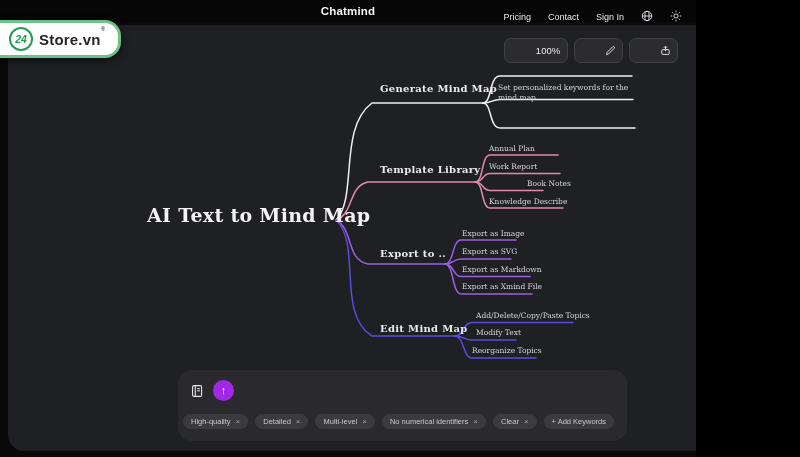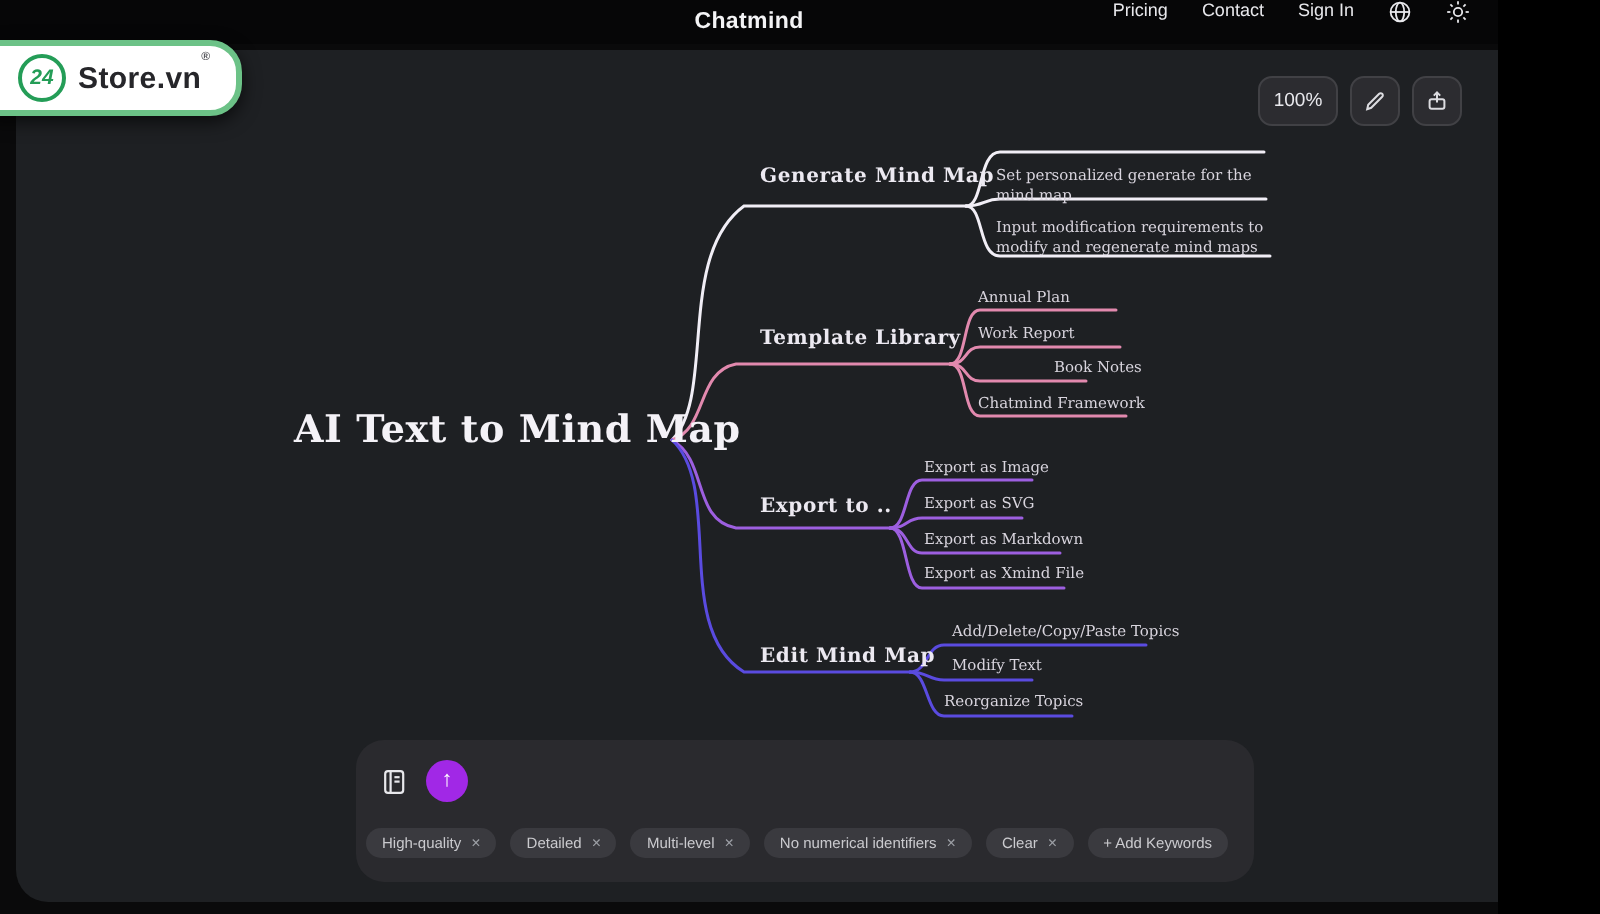--- a/index.html
+++ b/index.html
@@ -1,43 +1,43 @@
 <!DOCTYPE html>
 <html><head>
 <meta charset="utf-8">
 <style>
   html,body{margin:0;padding:0;background:#000;}
-  #app{position:relative;width:749px;height:457px;background:#0a0a0b;overflow:hidden;
+  #app{position:relative;width:696px;height:457px;background:#0a0a0b;overflow:hidden;
        font-family:"Liberation Sans",sans-serif;}
 
   
   .header{position:absolute;top:0;left:0;right:0;height:22px;background:#060607;}
   .brand{position:absolute;left:0;right:0;top:0;height:22px;line-height:22px;text-align:center;
          font-weight:bold;font-size:11.5px;color:#f3f3f5;letter-spacing:.2px;}
-  .nav{position:absolute;right:14px;top:0;height:22px;display:flex;align-items:flex-start;gap:17px;z-index:3;}
+  .nav{position:absolute;right:14px;top:0;height:22px;display:flex;align-items:flex-end;gap:17px;z-index:3;}
   .nav-item{font-size:9px;color:#e8e8ec;cursor:pointer;}
   .nav-icon{display:flex;align-items:center;cursor:pointer;}
 
   
   .logo{position:absolute;left:-16px;top:20px;z-index:6;display:flex;align-items:center;gap:6px;
         background:#ffffff;border:3px solid #6cc287;border-radius:16px;
         padding:4px 13px 4px 22px;box-shadow:0 3px 9px rgba(0,0,0,.65);}
   .logo-circle{width:20px;height:20px;border:2px solid #249d57;border-radius:50%;
         color:#249d57;font-weight:bold;font-style:italic;font-size:10.5px;
         display:flex;align-items:center;justify-content:center;}
   .logo-name{font-size:15px;font-weight:bold;color:#26262a;letter-spacing:.2px;}
   .logo-reg{font-size:6px;color:#55555a;vertical-align:top;position:relative;top:-5px;}
 
   
   .canvas{position:absolute;left:8px;top:25px;width:782px;height:426px;background:#1e2023;border-radius:16px;}
 
   
   .toolbar{position:absolute;top:38px;right:18px;display:flex;gap:6px;z-index:4;}
   .tool-btn{height:23px;background:#2c2c30;border:1px solid #414145;border-radius:7px;
-        color:#e9e9ed;display:flex;align-items:center;justify-content:center;cursor:pointer;}
+        color:#e9e9ed;display:flex;align-items:center;justify-content:center;cursor:pointer;padding-left:24px;}
   .tool-zoom{width:38px;font-size:9.5px;}
   .tool-sq{width:23px;}
 
   
   .connectors{position:absolute;left:0;top:0;z-index:1;pointer-events:none;}
   .node{position:absolute;z-index:2;font-family:"DejaVu Serif",serif;cursor:pointer;}
   .root-node{font-size:19px;font-weight:bold;color:#f4f2f7;letter-spacing:.3px;white-space:nowrap;}
   .branch-label{font-size:10px;font-weight:bold;color:#ece9f1;letter-spacing:.3px;white-space:nowrap;}
   .child{font-size:7.5px;line-height:1.3;color:#d9d5de;white-space:nowrap;}
   .child.wrap{white-space:normal;width:142px;}
@@ -147,27 +147,26 @@
     </g>
   </svg>
 
   <div class="node root-node" style="left:147px;top:204px;">AI Text to Mind Map</div>
 
   <div class="node branch-label" style="left:380px;top:83px;">Generate Mind Map</div>
   <div class="node branch-label" style="left:380px;top:164px;">Template Library</div>
   <div class="node branch-label" style="left:380px;top:248px;">Export to ..</div>
   <div class="node branch-label" style="left:380px;top:323px;">Edit Mind Map</div>
 
-  <div class="node child wrap" style="left:498px;top:83px;">Set personalized generate for the mind map</div>
-  <div class="node child wrap" style="left:498px;top:109px;">Input modification requirements to modify and regenerate mind maps</div>
+  <div class="node child wrap" style="left:498px;top:83px;">Set personalized keywords for the mind map</div>
 
   <div class="node child" style="left:489px;top:144px;">Annual Plan</div>
   <div class="node child" style="left:489px;top:162px;">Work Report</div>
   <div class="node child" style="left:497px;top:179px;margin-left:30px;">Book Notes</div>
-  <div class="node child" style="left:489px;top:197px;">Chatmind Framework</div>
+  <div class="node child" style="left:489px;top:197px;">Knowledge Describe</div>
 
   <div class="node child" style="left:462px;top:229px;">Export as Image</div>
   <div class="node child" style="left:462px;top:247px;">Export as SVG</div>
   <div class="node child" style="left:462px;top:265px;">Export as Markdown</div>
   <div class="node child" style="left:462px;top:282px;">Export as Xmind File</div>
 
   <div class="node child" style="left:476px;top:311px;">Add/Delete/Copy/Paste Topics</div>
   <div class="node child" style="left:476px;top:328px;">Modify Text</div>
   <div class="node child" style="left:472px;top:346px;">Reorganize Topics</div>
 

